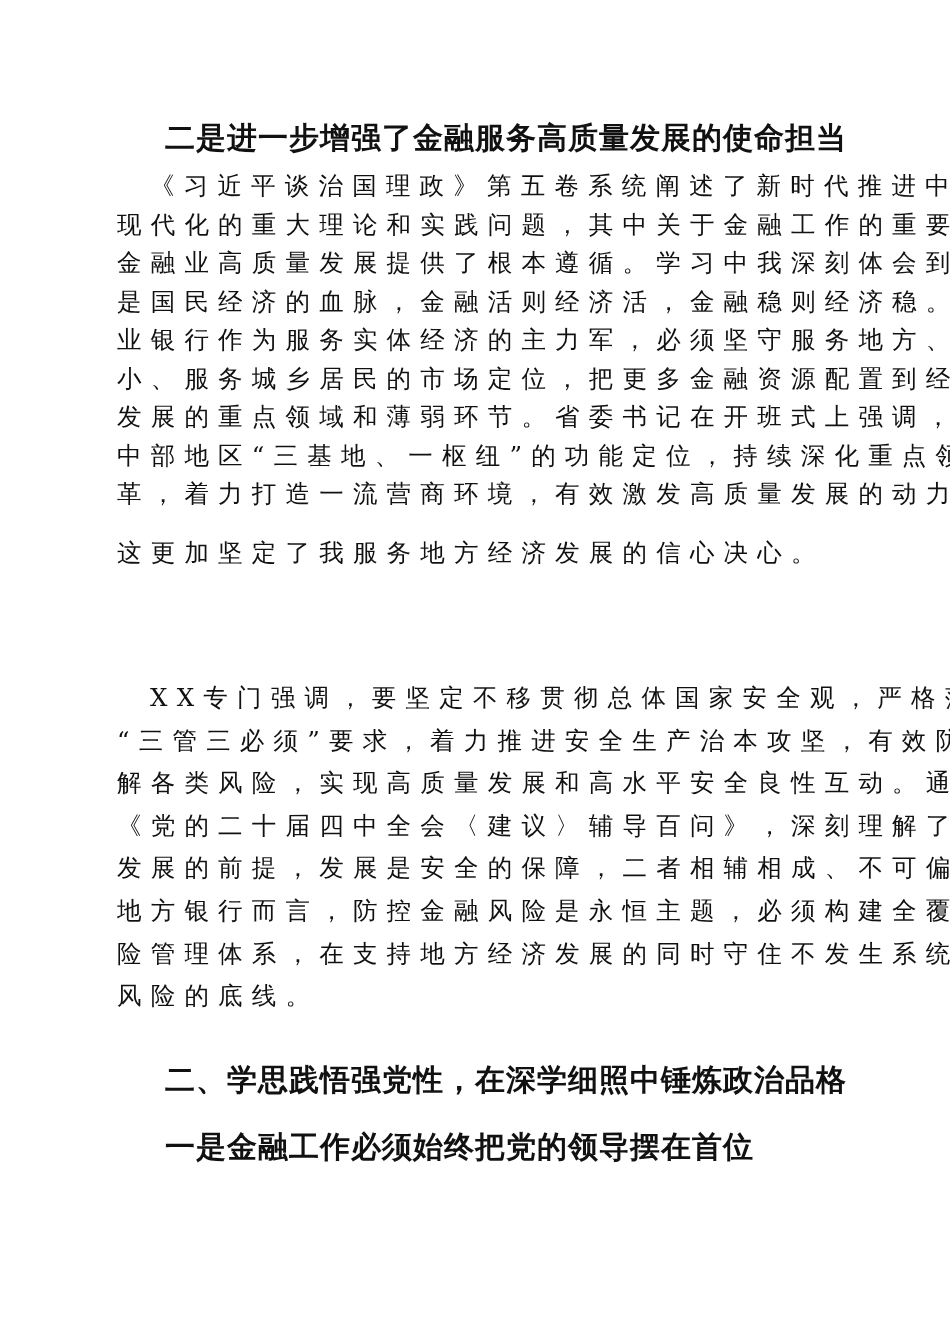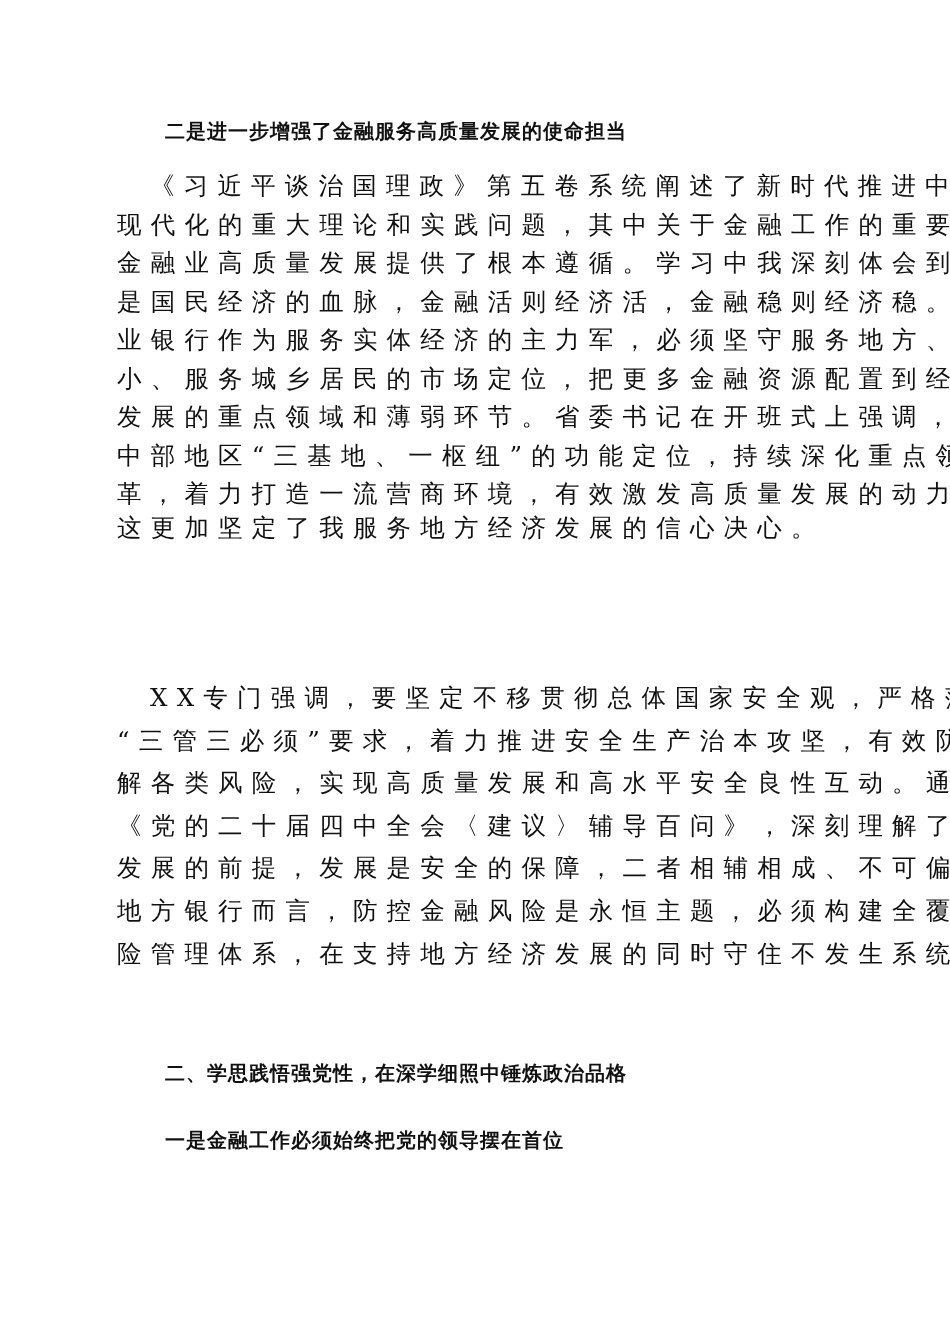--- a/index.html
+++ b/index.html
@@ -1,44 +1,45 @@
 <!DOCTYPE html>
 <html><head>
 <meta charset="utf-8">
 <style>
   html, body { margin: 0; padding: 0; background: #ffffff; }
   body { width: 950px; height: 1344px; position: relative; overflow: hidden;
          font-family: "DejaVu Serif", "Liberation Serif", serif; color: #111; }
   .page { position: absolute; left: 0; top: 0; width: 950px; height: 1344px; }
   .heading { position: absolute; left: 165px; font-family: "DejaVu Sans", "Liberation Sans", sans-serif;
-             font-weight: bold; font-size: 20px; letter-spacing: 1px; white-space: nowrap; }
+             font-weight: bold; font-size: 30px; letter-spacing: 1px; white-space: nowrap; }
   .line { position: absolute; left: 117px; width: 720px; font-size: 24.5px; letter-spacing: 9.2px;
           white-space: nowrap; line-height: 30px; }
 </style>
 </head>
 <body>
 
 <div class="page">
   <div class="heading" style="top:118px">二是进一步增强了金融服务高质量发展的使命担当</div>
 
   <div class="line" style="top:171px; left:150px">《习近平谈治国理政》第五卷系统阐述了新时代推进中国式</div>
   <div class="line" style="top:210px">现代化的重大理论和实践问题，其中关于金融工作的重要论述为</div>
   <div class="line" style="top:248px">金融业高质量发展提供了根本遵循。学习中我深刻体会到，金融</div>
   <div class="line" style="top:287px">是国民经济的血脉，金融活则经济活，金融稳则经济稳。地方商</div>
   <div class="line" style="top:325px">业银行作为服务实体经济的主力军，必须坚守服务地方、服务中</div>
   <div class="line" style="top:364px">小、服务城乡居民的市场定位，把更多金融资源配置到经济社会</div>
   <div class="line" style="top:402px">发展的重点领域和薄弱环节。省委书记在开班式上强调，要紧扣</div>
   <div class="line" style="top:441px">中部地区“三基地、一枢纽”的功能定位，持续深化重点领域改</div>
   <div class="line" style="top:479px">革，着力打造一流营商环境，有效激发高质量发展的动力活力。</div>
-  <div class="line" style="top:513px">这更加坚定了我服务地方经济发展的信心决心。</div>
+  <div class="line" style="top:538px">这更加坚定了我服务地方经济发展的信心决心。</div>
 
 
   <div class="line" style="top:683px; left:150px">XX专门强调，要坚定不移贯彻总体国家安全观，严格落实</div>
   <div class="line" style="top:726px">“三管三必须”要求，着力推进安全生产治本攻坚，有效防范化</div>
   <div class="line" style="top:768px">解各类风险，实现高质量发展和高水平安全良性互动。通过学习</div>
   <div class="line" style="top:811px">《党的二十届四中全会〈建议〉辅导百问》，深刻理解了安全是</div>
   <div class="line" style="top:853px">发展的前提，发展是安全的保障，二者相辅相成、不可偏废。对</div>
   <div class="line" style="top:896px">地方银行而言，防控金融风险是永恒主题，必须构建全覆盖的风</div>
   <div class="line" style="top:939px">险管理体系，在支持地方经济发展的同时守住不发生系统性金融</div>
+  <div class="line" style="top:981px">风险的底线。</div>
 
   <div class="heading" style="top:1127px">一是金融工作必须始终把党的领导摆在首位</div>
   <div class="heading" style="top:1060px">二、学思践悟强党性，在深学细照中锤炼政治品格</div>
 </div>
 
 </body></html>

